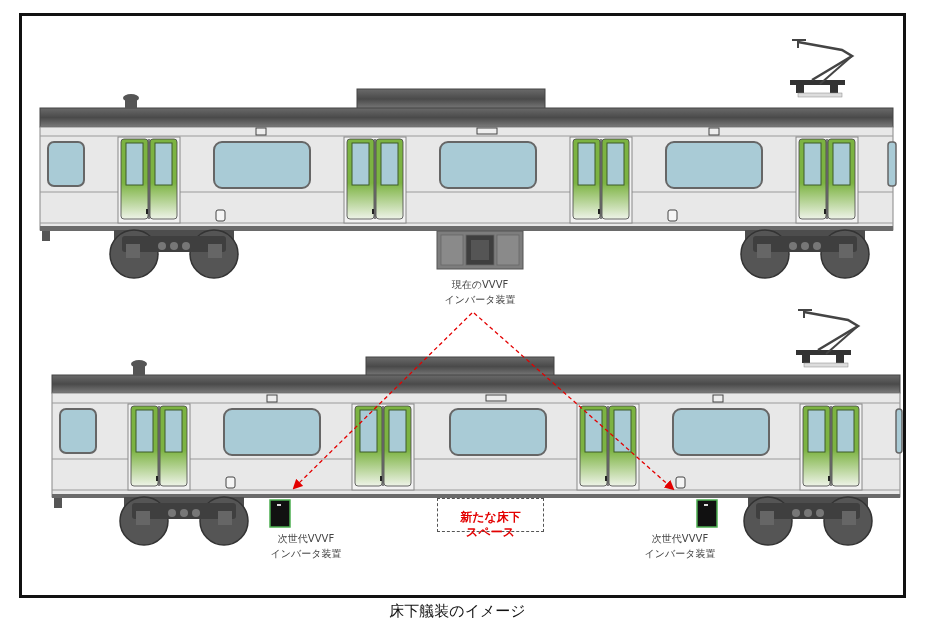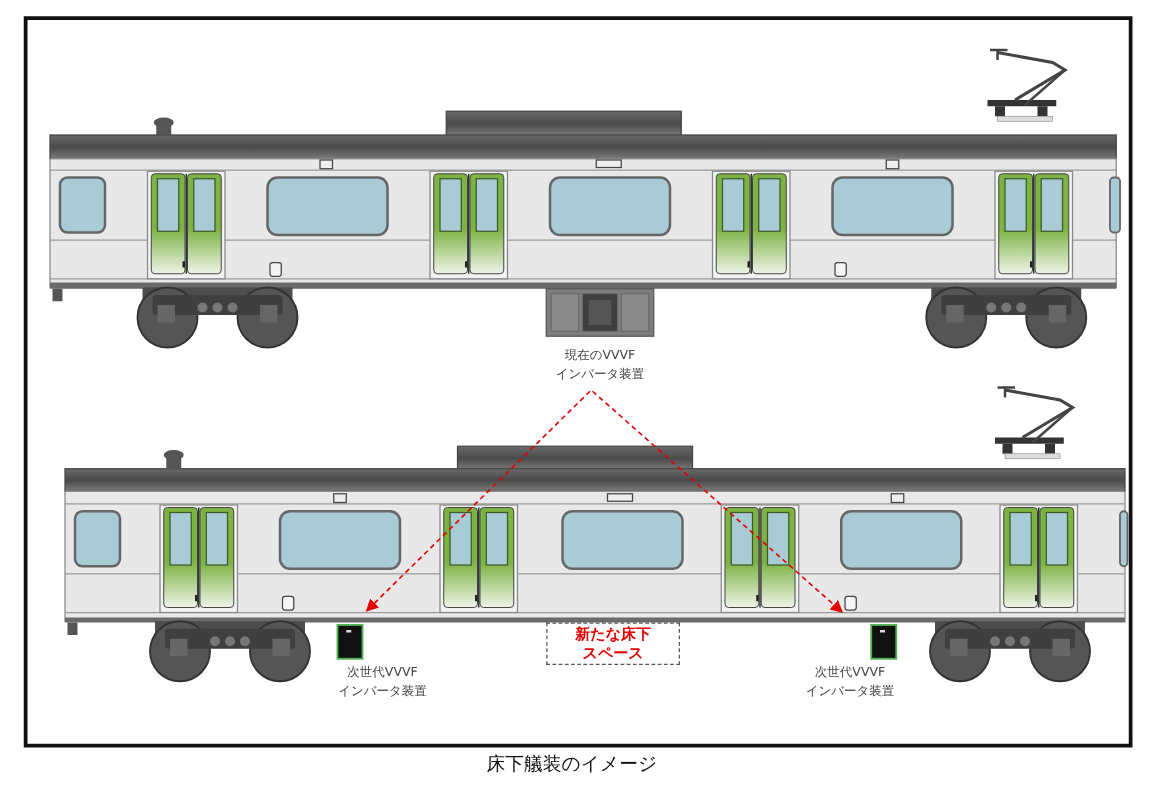--- a/index.html
+++ b/index.html
@@ -3,21 +3,21 @@
 <meta charset="utf-8">
 <style>
   html, body { margin:0; padding:0; background:#ffffff; }
   body { width:941px; height:632px; position:relative; overflow:hidden;
          font-family:"DejaVu Sans","Liberation Sans",sans-serif; }
   .frame { position:absolute; left:19px; top:13px; width:881px; height:579px;
            border:3px solid #111; background:#fff; box-sizing:content-box; }
   .label { position:absolute; color:#444; font-size:10px; line-height:15px; text-align:center; white-space:nowrap; }
   .caption { position:absolute; left:0; width:915px; top:602px; text-align:center; font-size:15px; color:#111; }
   .newspace { position:absolute; border:1.5px dashed #555; color:#e30000; font-weight:bold;
-              font-size:12px; line-height:15px; text-align:center; box-sizing:border-box; padding-top:1px; }
+              font-size:12px; line-height:15px; text-align:center; box-sizing:border-box; padding-top:11px; }
   svg { position:absolute; left:0; top:0; }
 </style>
 </head>
 <body>
 
 <div class="frame"></div>
 
 <svg width="941" height="632" viewBox="0 0 941 632">
   <defs>
     <linearGradient id="doorGrad" x1="0" y1="0" x2="0" y2="1">

